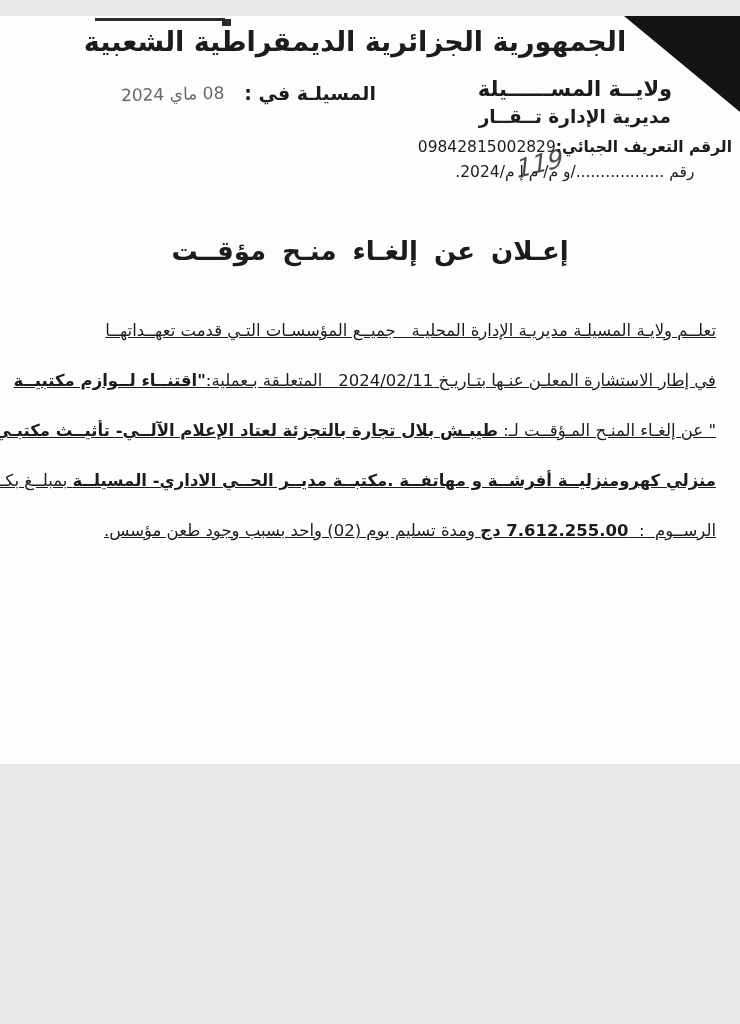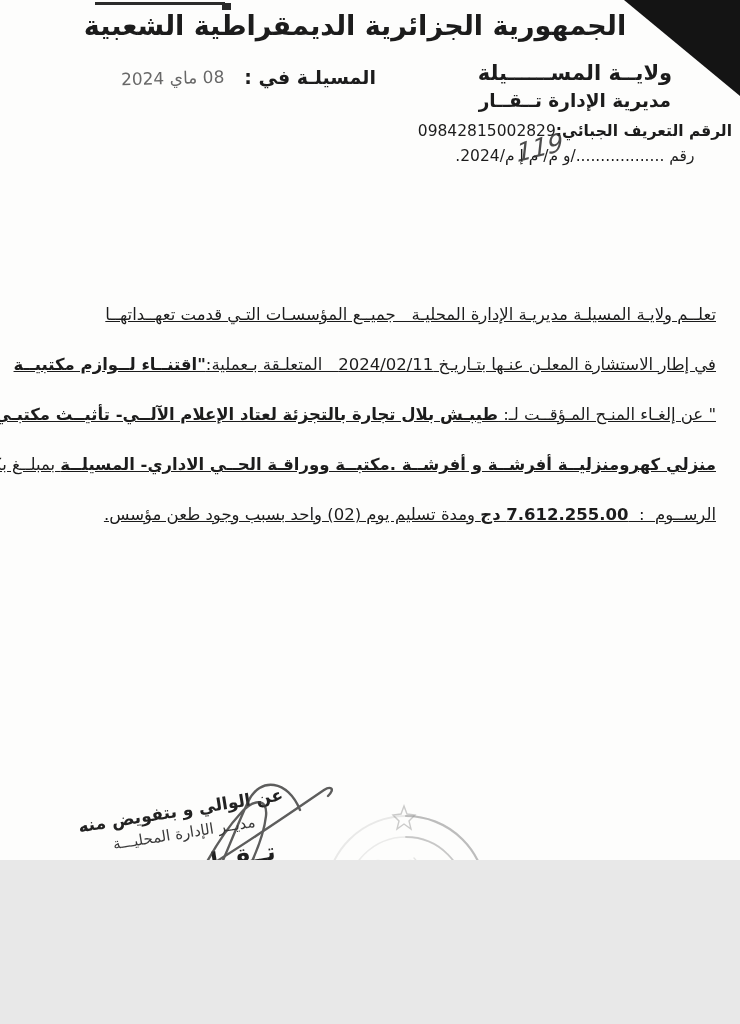--- a/index.html
+++ b/index.html
@@ -1,19 +1,19 @@
 <!DOCTYPE html>
 <html lang="ar" dir="rtl"><head>
 <meta charset="utf-8">
 <style>
   html,body{margin:0;padding:0;background:#e8e8e8;}
   .page{
     position:relative;
-    width:740px;height:860px;
-    margin:0 auto;
+    width:740px;height:748px;
+    margin:16px auto;
     background:#fdfdfc;
     font-family:"DejaVu Sans", sans-serif;
     color:#1c1c1c;
     direction:rtl;
     overflow:hidden;
   }
   
   .scan-line{position:absolute;left:95px;top:2px;width:130px;height:3px;background:#2b2b2b;}
   .scan-line-step{position:absolute;left:222px;top:3px;width:9px;height:7px;background:#2b2b2b;}
   .corner-fold{
@@ -93,26 +93,27 @@
   <div class="org-block">
     <div class="org-wilaya">ولايــة المســــــيلة</div>
     <div class="org-directorate">مديرية الإدارة تــقــار</div>
     <div class="org-tax"><span class="lbl">الرقم التعريف الجبائي:</span><span>09842815002829</span></div>
     <div class="org-ref">
       <span>رقم ................../و م/ م إ م/2024.</span>
       <span class="hand-number">119</span>
     </div>
   </div>
 
+  <div class="announcement-title">إعـلان عن إلغـاء منـح مؤقــت</div>
 
   <div class="body-text">
     <div class="body-line">تعلــم ولايـة المسيلـة مديريـة الإدارة المحليـة &nbsp;&nbsp;جميــع المؤسسـات التـي قدمت تعهــداتهــا</div>
     <div class="body-line"><span>في إطار الاستشارة المعلـن عنـها بتـاريـخ 2024/02/11 &nbsp;&nbsp;المتعلـقة بـعملية:</span><span class="b">"اقتنــاء لــوازم مكتبيــة</span></div>
     <div class="body-line"><span>" عن إلغـاء المنـح المـؤقــت لـ: </span><span class="b">طيبـش بلال تجارة بالتجزئة لعتاد الإعلام الآلــي- تأثيــث مكتبـي و</span></div>
-    <div class="body-line"><span class="b">منزلي كهرومنزليــة أفرشــة و أفرشــة .مكتبــة ووراقـة الحــي الاداري- المسيلــة</span><span> بمبلــغ بكــل</span></div>
+    <div class="body-line"><span class="b">منزلي كهرومنزليــة أفرشــة و مهاتفــة .مكتبــة مديــر الحــي الاداري- المسيلــة</span><span> بمبلــغ بكــل</span></div>
     <div class="body-line"><span>الرســوم &nbsp;: &nbsp;</span><span class="b">7.612.255.00 دج</span><span> ومدة تسليم يوم (02) واحد بسبب وجود طعن مؤسس.</span></div>
   </div>
 
   <div class="signature-block">
     <div class="sig-line1">عن الوالي و بتفويض منه</div>
     <div class="sig-line2">مديــر الإدارة المحليـــة</div>
     <div class="sig-name">تــقــار مختــار</div>
   </div>
 
   <svg class="sig-scrawl" width="220" height="190" viewBox="0 0 220 190">

